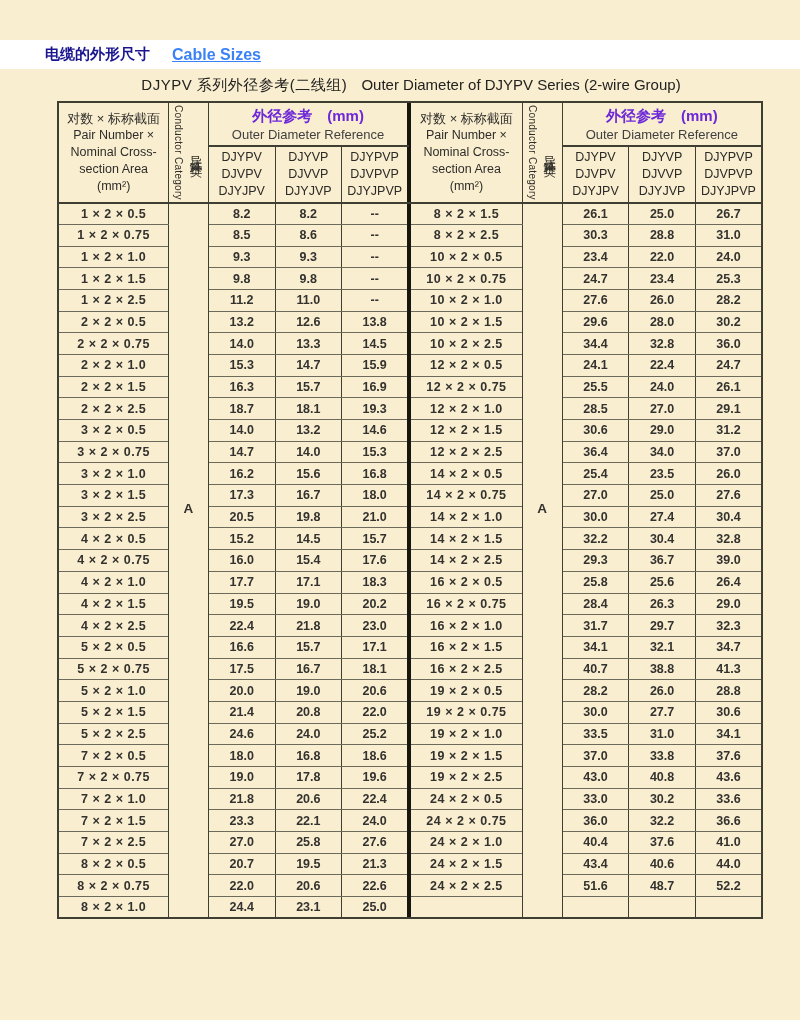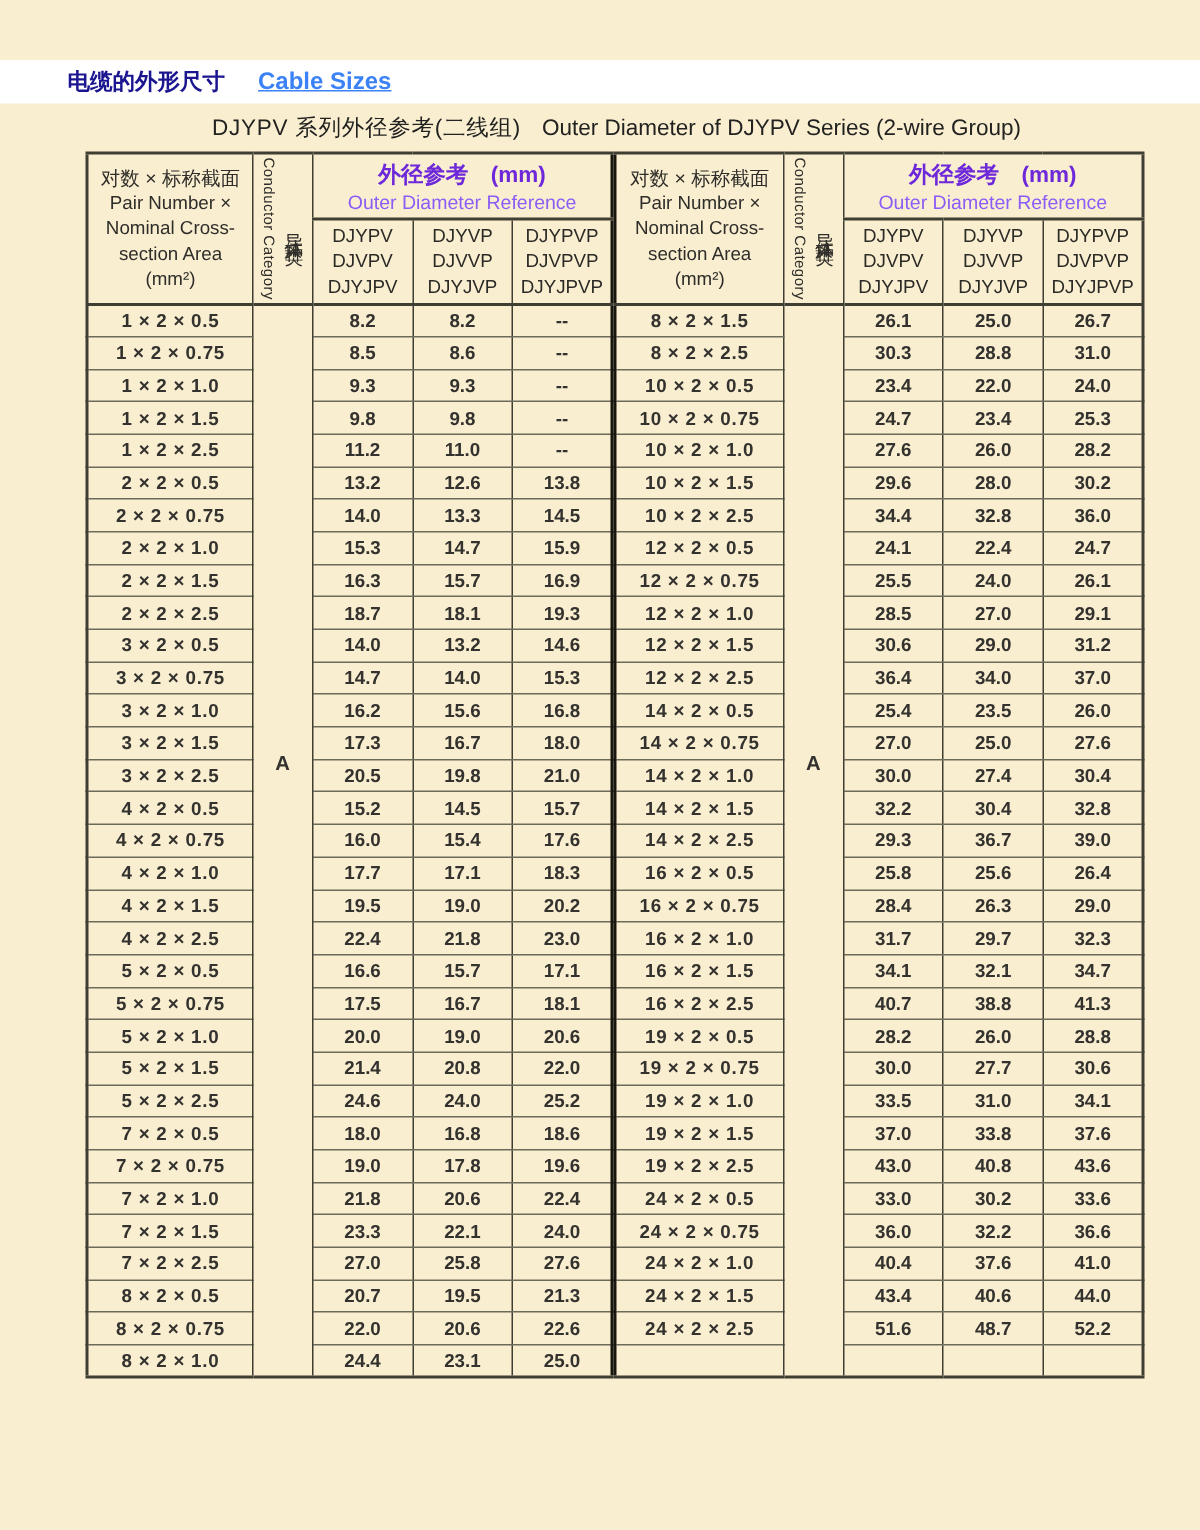--- a/index.html
+++ b/index.html
@@ -78,21 +78,21 @@
     letter-spacing: 0.3px; white-space: nowrap;
   }
   .vert-zh {
     writing-mode: vertical-rl;
     font-size: 12.5px; font-weight: 400; color: #2e2d29;
     letter-spacing: 3px;
   }
 
   th.group-h { padding: 2px 0; }
   th.group-h .zh { display: block; font-size: 15px; font-weight: 700; color: #6d28d9; }
-  th.group-h .en { display: block; font-size: 13px; font-weight: 400; color: #8b5cf6; margin-top: 1px; }
+  th.group-h .en { display: block; font-size: 13px; font-weight: 400; color: #404040; margin-top: 1px; }
 
   th.sub-h { font-weight: 400; font-size: 12.5px; line-height: 17px; color: #2b2a26; margin-top: 45px; }
   th.sub-h .line { display: block; }
 
   td.pair-cell { font-weight: 700; font-size: 12.5px; letter-spacing: 0.5px; }
   td.val-cell  { font-weight: 700; font-size: 12.5px; }
   td.cond-cell { font-weight: 700; font-size: 13.5px; position: relative; }
   td.cond-cell .a-mark { position: relative; top: -52px; }
 </style>
 </head>

